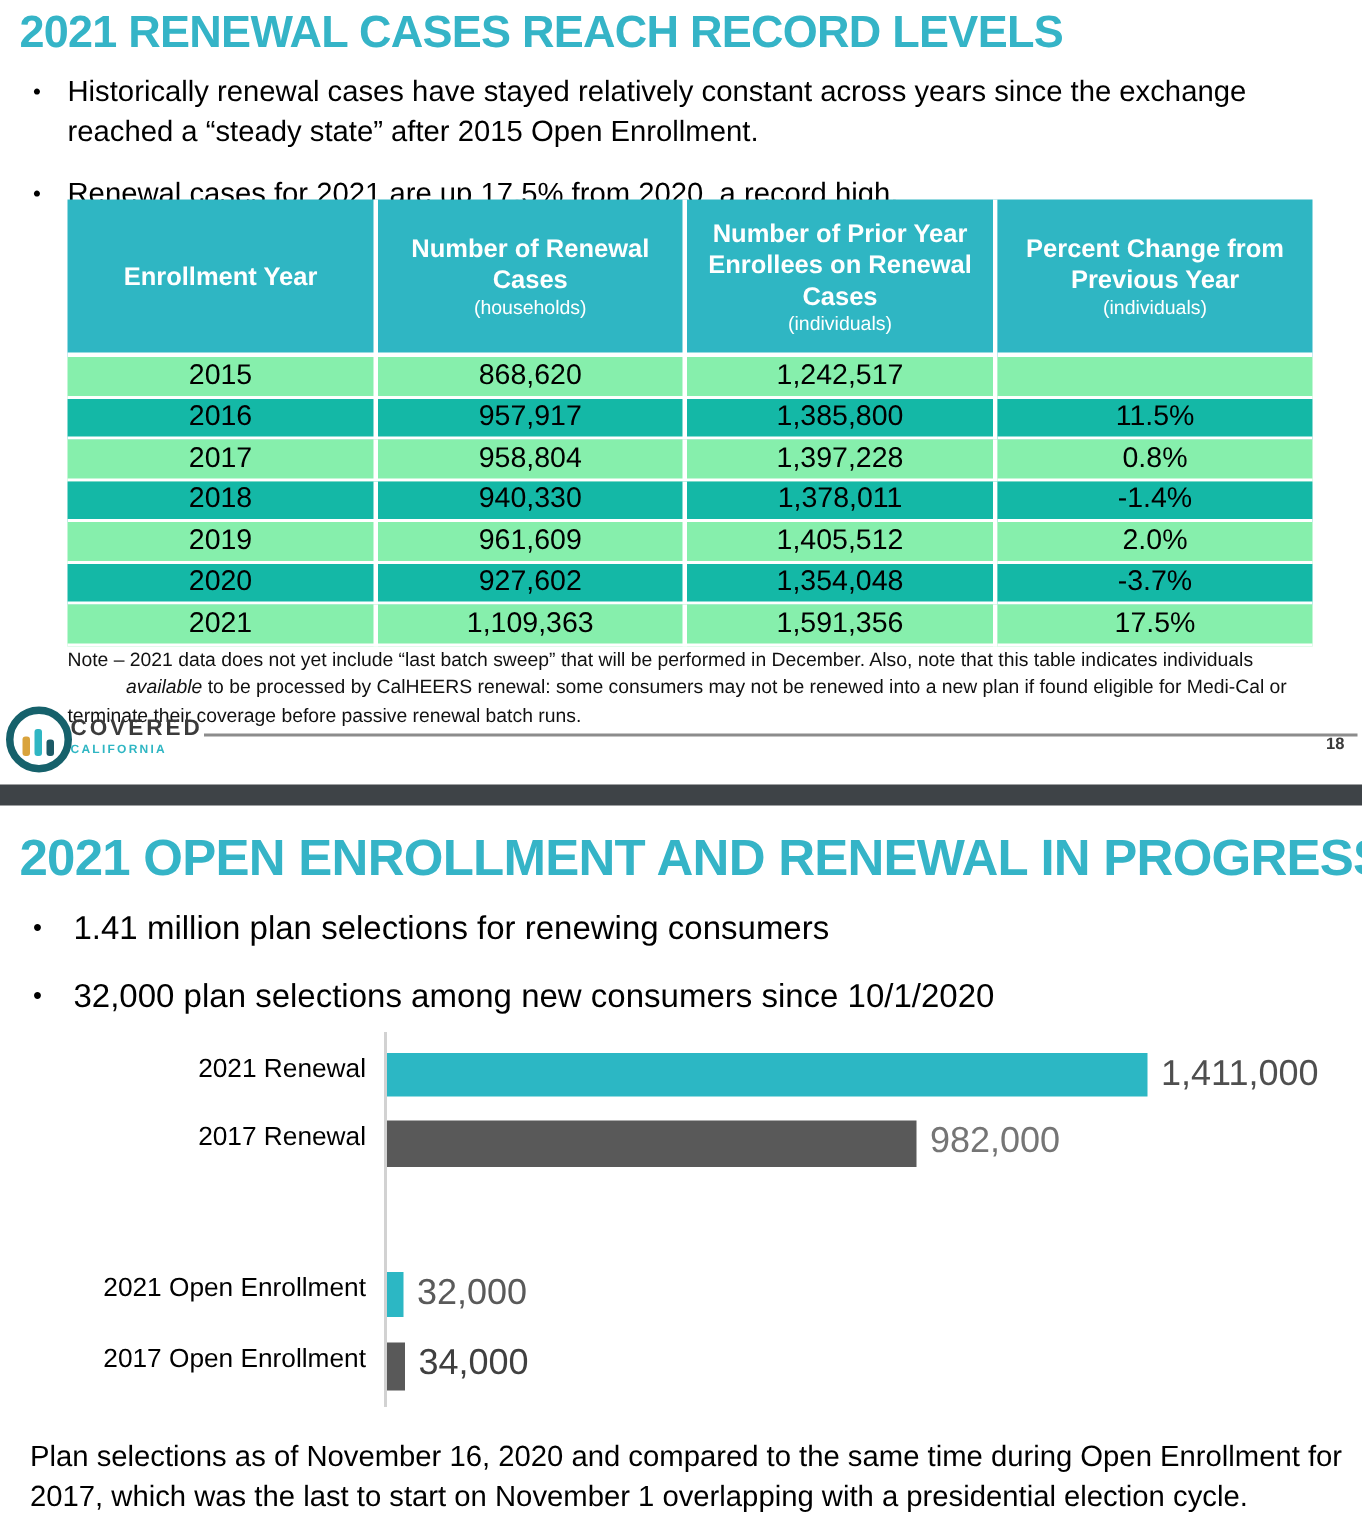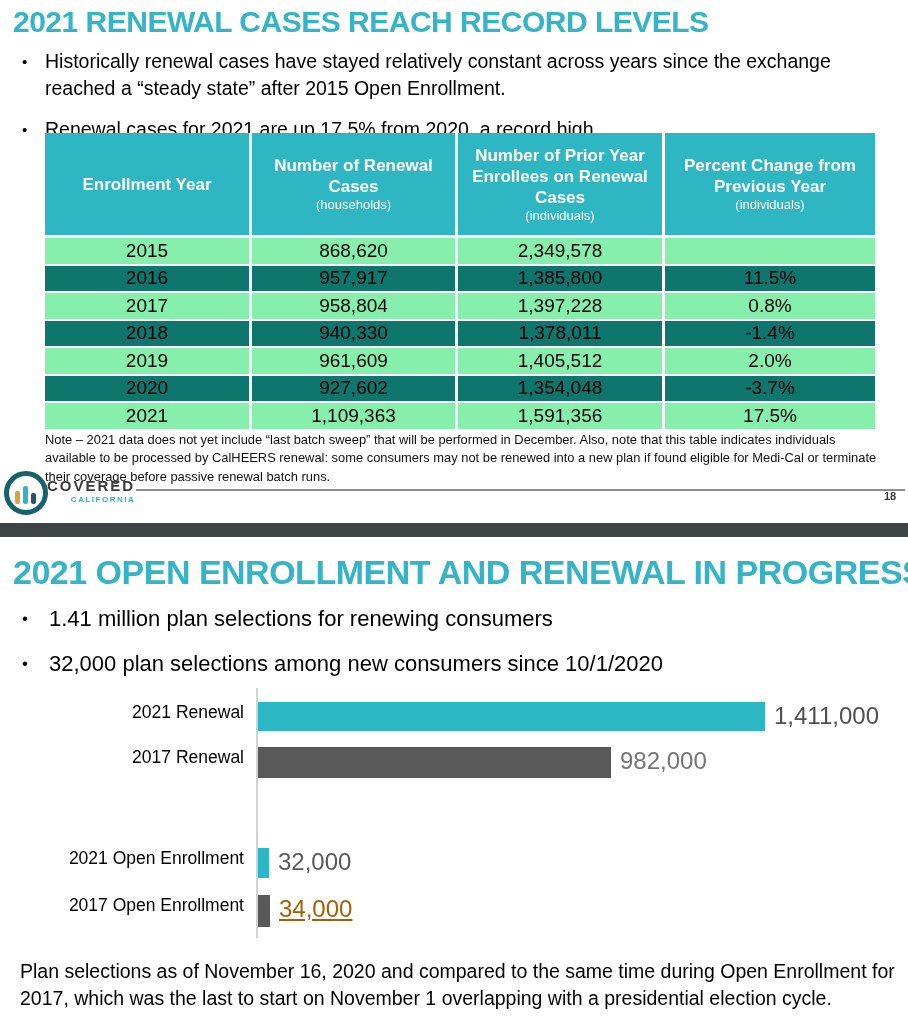--- a/index.html
+++ b/index.html
@@ -21,35 +21,35 @@
   .data-table th{background:#2FB6C3;color:#fff;text-align:center;vertical-align:middle;
                  height:94px;padding:4px 10px;border-right:3px solid #fff;border-bottom:3px solid #fff;}
   .data-table th:last-child{border-right:none;}
   .th-title{font-size:17px;font-weight:bold;line-height:21px;}
   .th-sub{font-size:13px;font-weight:normal;line-height:16px;}
   .th-sub:empty{display:none;}
   .data-table td{height:25.5px;text-align:center;font-size:19px;
                  border-right:3px solid #fff;border-bottom:2px solid #fff;padding:0;}
   .data-table td:last-child{border-right:none;}
   .data-table tr.odd td{background:#86efac;}
-  .data-table tr.even td{background:#0f766e;}
+  .data-table tr.even td{background:#14b8a6;}
 
   .note{position:absolute;left:45px;top:431px;width:838px;margin:0;font-size:12.9px;
         line-height:1.42;color:#111;}
-  .note .it{}
+  .note .it{font-style:italic;margin-left:39px;}
 
   .logo-badge{position:absolute;left:4px;top:471px;width:34px;height:34px;border-radius:50%;
               border:5px solid #16616B;background:#fff;}
   .logo-badge i{position:absolute;bottom:6px;border-radius:2px;}
   .logo-badge .p1{left:6px;width:5px;height:13px;background:#D9A33C;}
   .logo-badge .p2{left:14px;width:5px;height:18px;background:#2FB6C3;}
   .logo-badge .p3{left:22px;width:5px;height:11px;background:#1C5A66;}
   .logo-text{position:absolute;left:47px;top:478px;line-height:1;}
   .logo-covered{font-size:15px;font-weight:bold;letter-spacing:2px;color:#3B3B3B;}
-  .logo-california{font-size:8px;font-weight:bold;letter-spacing:1.5px;color:#2FB6C3;margin-top:3px;text-align:right;}
+  .logo-california{font-size:8px;font-weight:bold;letter-spacing:1.5px;color:#2FB6C3;margin-top:3px;}
   .footer-rule{position:absolute;left:136px;top:489px;width:769px;height:1.5px;background:#8C8C8C;}
   .page-number{position:absolute;left:884px;top:490px;font-size:11px;font-weight:bold;color:#3A3A3A;}
 
   .separator{position:absolute;left:0;top:523px;width:908px;height:14px;background:#3E4347;}
 
   
   .s2-title{position:absolute;left:13px;top:553px;margin:0;font-size:34px;font-weight:bold;
             letter-spacing:-0.5px;color:#35B4C7;white-space:nowrap;}
   .s2-bullets{left:20px;top:604px;width:886px;font-size:22px;line-height:30px;}
   .s2-bullets li{padding-left:29px;}
@@ -107,21 +107,21 @@
           <th>
             <div class="th-title">Percent Change from Previous Year</div>
             <div class="th-sub">(individuals)</div>
           </th>
         </tr>
       </thead>
       <tbody>
           <tr class="odd">
             <td>2015</td>
             <td>868,620</td>
-            <td>2,349,578</td>
+            <td>1,242,517</td>
             <td></td>
           </tr>
           <tr class="even">
             <td>2016</td>
             <td>957,917</td>
             <td>1,385,800</td>
             <td>11.5%</td>
           </tr>
           <tr class="odd">
             <td>2017</td>
@@ -194,19 +194,19 @@
         <div class="bar-value" style="color: rgb(117, 117, 117);">982,000</div>
       </div>
       <div class="chart-row r3">
         <div class="bar-label">2021 Open Enrollment</div>
         <div class="bar" style="width: 11px; background: rgb(44, 183, 196);"></div>
         <div class="bar-value" style="color: rgb(90, 90, 90);">32,000</div>
       </div>
       <div class="chart-row r4">
         <div class="bar-label">2017 Open Enrollment</div>
         <div class="bar" style="width: 12px; background: rgb(89, 89, 89);"></div>
-        <div class="bar-value" style="color: #a16207; text-decoration: underline;">34,000</div>
+        <div class="bar-value" style="color: #404040;">34,000</div>
       </div>
     </div>
 
     <p class="chart-footer">Plan selections as of November 16, 2020 and compared to the same time during Open Enrollment for 2017, which was the last to start on November 1 overlapping with a presidential election cycle.</p>
   </section>
 </div>
 
 </body></html>

